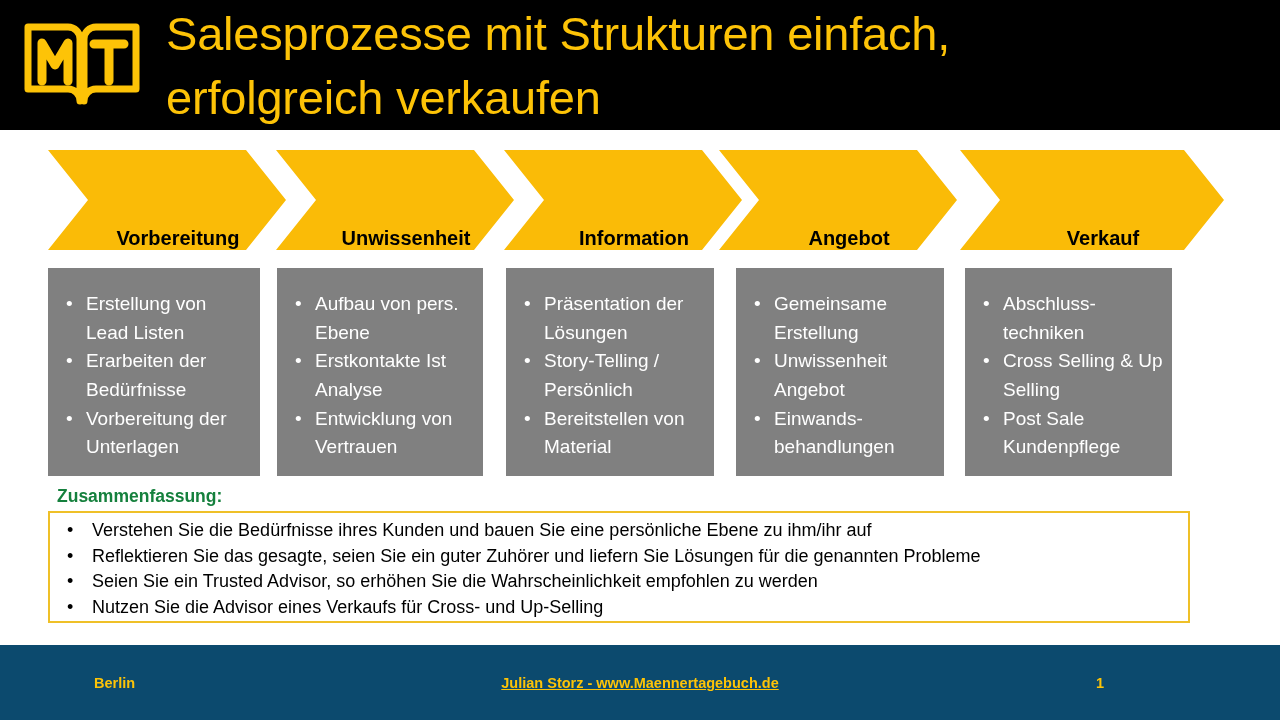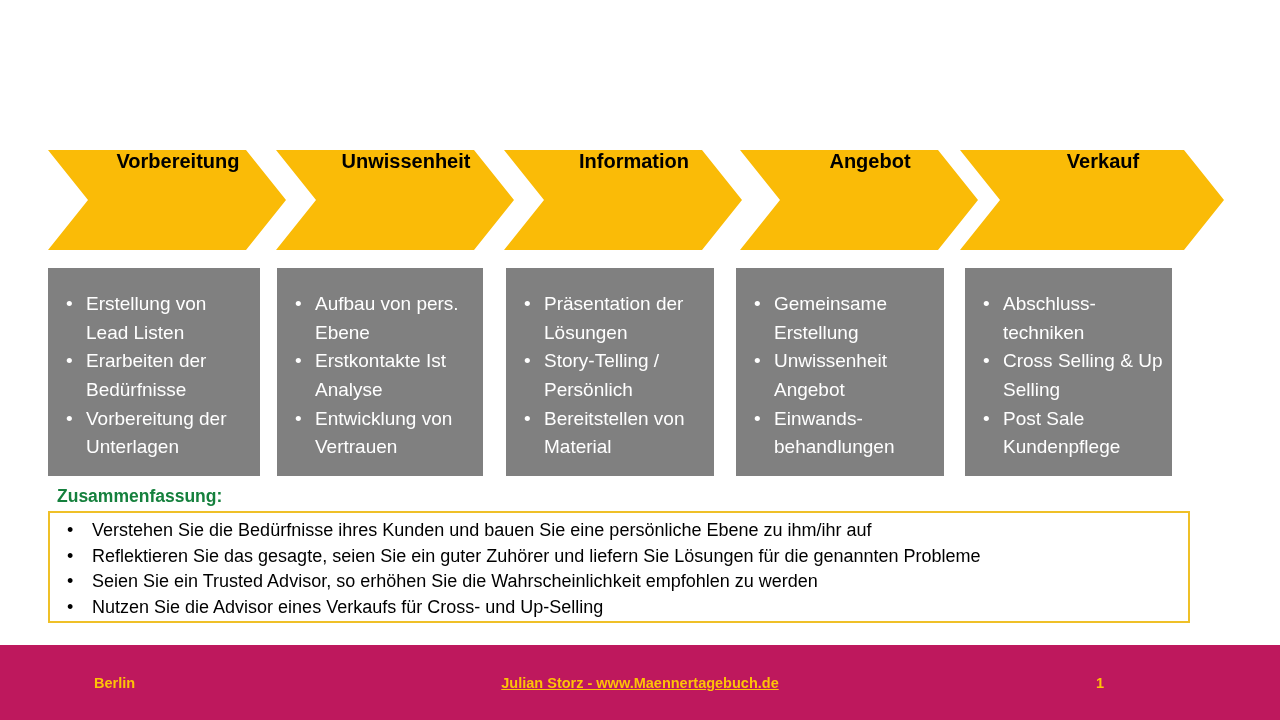--- a/index.html
+++ b/index.html
@@ -59,21 +59,21 @@
     top: 150px;
     width: 1176px;
     height: 100px;
   }
   .chevron {
     position: absolute;
     top: 0;
     height: 100px;
     background: #FABB07;
     display: flex;
-    align-items: flex-start;
+    align-items: flex-end;
     justify-content: center;
     -webkit-clip-path: polygon(0 0, calc(100% - 40px) 0, 100% 50%, calc(100% - 40px) 100%, 0 100%, 40px 50%);
     clip-path: polygon(0 0, calc(100% - 40px) 0, 100% 50%, calc(100% - 40px) 100%, 0 100%, 40px 50%);
   }
   .chevron-label {
     color: #000000;
     font-size: 20px;
     font-weight: bold;
     padding-left: 22px;
     text-align: center;
@@ -162,51 +162,65 @@
     line-height: 25.5px;
   }
 
   
   .footer {
     position: absolute;
     left: 0;
     top: 645px;
     width: 1280px;
     height: 75px;
-    background: #be185d;
+    background: #0c4a6e;
   }
   .footer-text {
     position: absolute;
     top: 30px;
     color: #FDC307;
     font-size: 14.5px;
     font-weight: bold;
     font-family: "Liberation Sans", sans-serif;
   }
   .footer-left  { left: 94px; }
   .footer-center{ left: 0; width: 1280px; text-align: center; text-decoration: underline; }
   .footer-right { left: 0; width: 1280px; text-align: center; margin-left: 460px; }
 </style>
 </head>
 <body>
 
 <div class="slide">
 
+  <div class="header">
+    <svg class="logo" viewBox="0 0 120 104">
+
+      <path d="M6 14 h40 a12 12 0 0 1 12 12 v62 a12 12 0 0 0 -12 -12 h-40 z" fill="none" stroke="#FDC307" stroke-width="7" stroke-linejoin="round"></path>
+
+      <path d="M114 14 h-40 a12 12 0 0 0 -12 12 v62 a12 12 0 0 1 12 -12 h40 z" fill="none" stroke="#FDC307" stroke-width="7" stroke-linejoin="round"></path>
+
+      <path d="M20 68 V30 L33 52 L46 30 V68" fill="none" stroke="#FDC307" stroke-width="9" stroke-linejoin="round" stroke-linecap="round"></path>
+
+      <path d="M72 31 H102 M87 31 V68" fill="none" stroke="#FDC307" stroke-width="9" stroke-linecap="round"></path>
+    </svg>
+    <h1 class="title">Salesprozesse mit Strukturen einfach,
+erfolgreich verkaufen</h1>
+  </div>
 
   <div class="chevron-row">
     <div class="chevron" style="left:0px;   width:238px;">
       <span class="chevron-label">Vorbereitung</span>
     </div>
     <div class="chevron" style="left:456px; width:238px;">
       <span class="chevron-label">Information</span>
     </div>
     <div class="chevron" style="left:228px; width:238px;">
       <span class="chevron-label">Unwissenheit</span>
     </div>
-    <div class="chevron" style="left:692px; width:238px;">
+    <div class="chevron" style="left:671px; width:238px;">
       <span class="chevron-label">Angebot</span>
     </div>
     <div class="chevron" style="left:912px; width:264px;">
       <span class="chevron-label">Verkauf</span>
     </div>
   </div>
 
   <div class="boxes">
 
     <div class="gray-box" style="left:0px; width:212px;">

